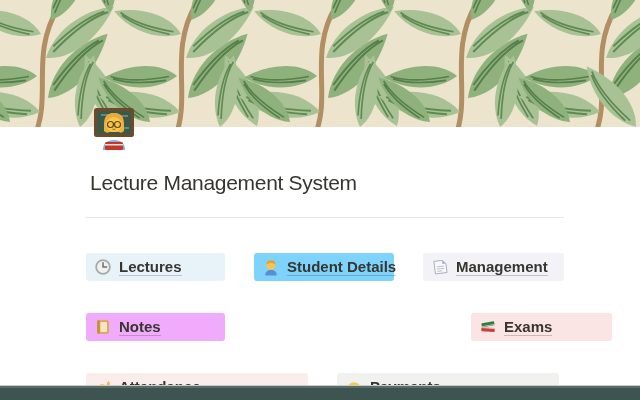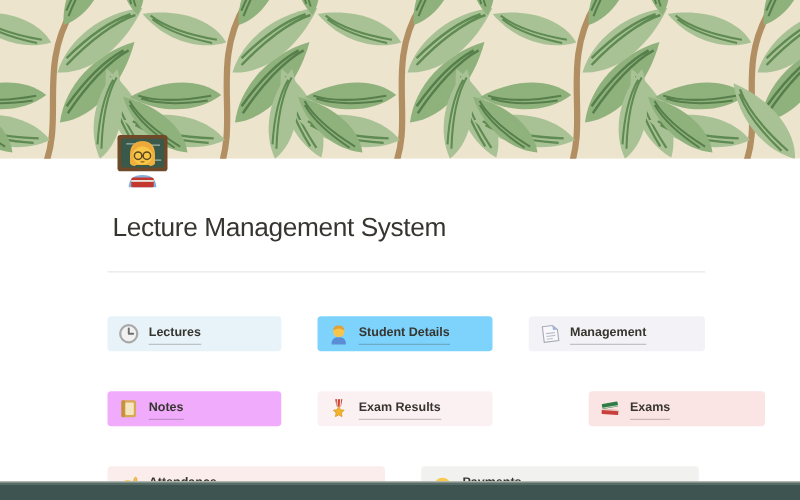--- a/index.html
+++ b/index.html
@@ -14,21 +14,21 @@
 
   .page-title { position:absolute; left:90px; top:171px; font-size:21px; font-weight:400;
     letter-spacing:-0.3px; color:#37352f; }
 
   .divider { position:absolute; left:86px; top:217px; width:478px; height:1px; background:#e9e8e4; }
 
   .card { position:absolute; height:28px; display:flex; align-items:center;
     border-radius:3px; cursor:pointer; }
   .card .ic { width:18px; height:18px; margin:0 7px 0 8px; flex:0 0 auto; }
   .card .ic svg { display:block; width:18px; height:18px; }
-  .card .lbl { font-size:10px; font-weight:600; color:#37352f; line-height:16px;
+  .card .lbl { font-size:15px; font-weight:600; color:#37352f; line-height:16px;
     border-bottom:1px solid rgba(55,53,47,0.25); white-space:nowrap; }
 
   .bottom-bar { position:absolute; left:0; top:385px; width:640px; height:15px;
     border-top:1px solid #c8ccc2; box-shadow:inset 0 2px 0 rgba(255,255,255,0.14); }
 </style>
 </head>
 <body>
 
 <div class="stage">
 
@@ -168,30 +168,20 @@
     <span class="ic">
       <svg viewBox="0 0 20 20">
         <rect x="3.5" y="2.5" width="13" height="15" rx="1.8" fill="#d9a852"></rect>
         <rect x="7" y="4.5" width="7.5" height="11" rx="1" fill="#f4e6c0"></rect>
         <rect x="3.5" y="2.5" width="3" height="15" rx="1" fill="#c5913c"></rect>
       </svg>
     </span>
     <span class="lbl">Notes</span>
   </div>
 
-  <div class="card" style="left: 254px; top: 313px; width: 140px; background: rgb(252, 241, 242);">
-    <span class="ic">
-      <svg viewBox="0 0 20 20">
-        <path d="M6.8 1.5 h6.4 l-1.3 6.8 h-3.8 z" fill="#cf3e30"></path>
-        <path d="M8.9 1.5 l-0.6 6.8 M11.6 1.5 l-0.4 6.8" stroke="#f3f0e8" stroke-width="0.9" fill="none"></path>
-        <path d="M10 7.8 l1.5 3 3.3 0.5 -2.4 2.4 0.55 3.3 -2.95 -1.55 -2.95 1.55 0.55 -3.3 -2.4 -2.4 3.3 -0.5 z" fill="#f2b32c" stroke="#d3921c" stroke-width="0.6"></path>
-      </svg>
-    </span>
-    <span class="lbl">Exam Results</span>
-  </div>
 
   <div class="card" style="left: 423px; top: 313px; width: 141px; background: rgb(251, 228, 228); margin-left: 48px;">
     <span class="ic">
       <svg viewBox="0 0 20 20">
         <g transform="rotate(4 10 13)">
           <rect x="2.6" y="10.6" width="14.8" height="4.6" rx="0.8" fill="#c8403c"></rect>
           <rect x="2.6" y="10.6" width="14.8" height="1.1" fill="#e9e4da" opacity="0.85"></rect>
         </g>
         <g transform="rotate(-10 10 7)">
           <rect x="2.9" y="4.6" width="14.2" height="4.6" rx="0.8" fill="#2f7d46"></rect>

